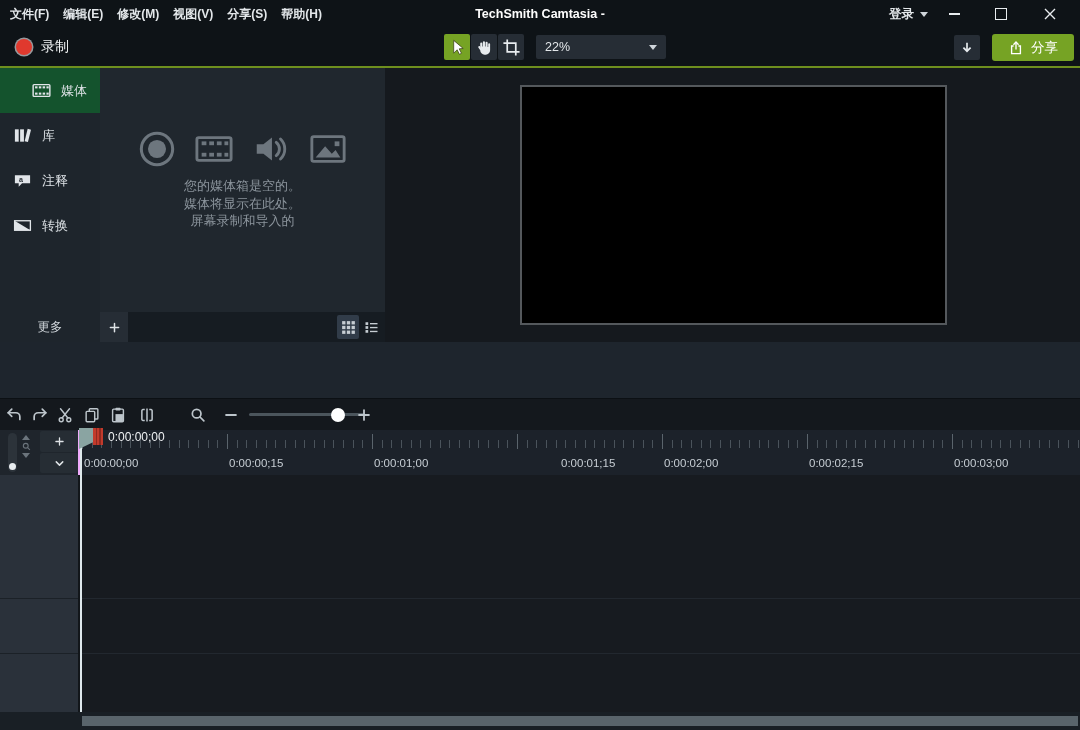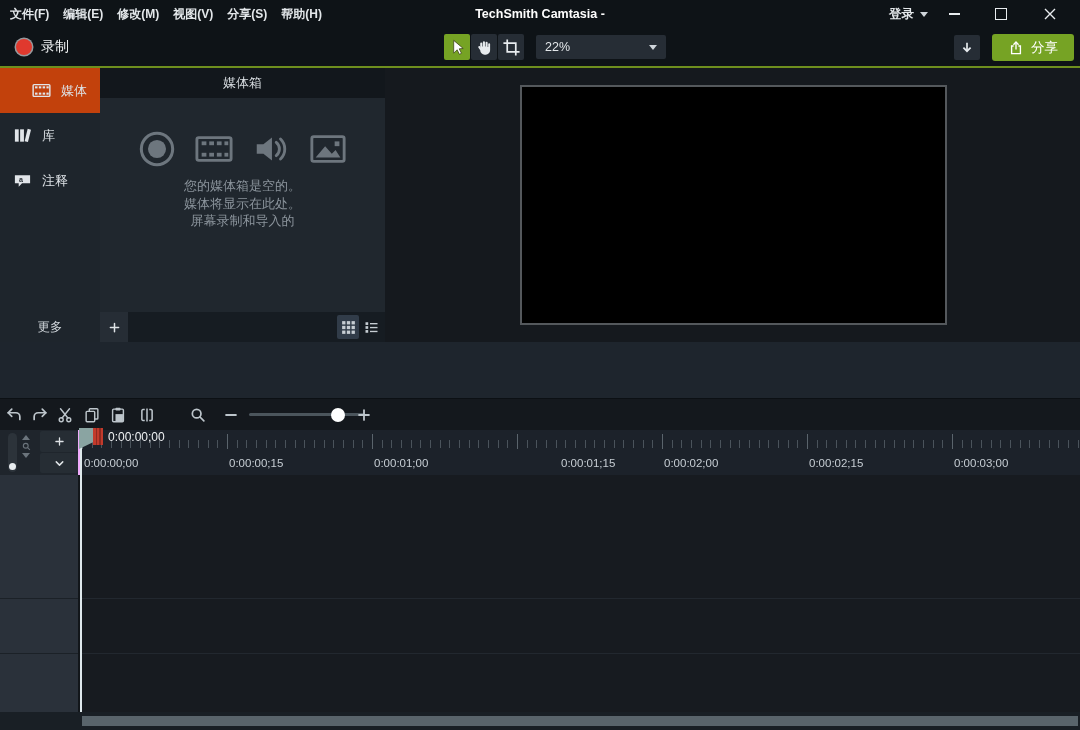--- a/index.html
+++ b/index.html
@@ -34,21 +34,21 @@
                display:flex;align-items:center;justify-content:space-between;padding:0 9px;color:#e3e7ea;font-size:12.5px;}
   .download-btn{position:absolute;left:946px;top:7px;width:26px;height:25px;background:#262d35;border-radius:2px;display:flex;align-items:center;justify-content:center;}
   .share-btn{position:absolute;left:984px;top:6px;width:82px;height:27px;background:var(--accent);border-radius:3px;
              display:flex;align-items:center;justify-content:center;gap:7px;color:#fff;font-size:13.5px;}
   .icon18{width:16px;height:16px;color:#fff;}
   .accent-line{position:absolute;top:66px;left:0;width:1080px;height:2px;background:#6e8f1e;}
 
   
   .sidebar{position:absolute;top:68px;left:0;width:100px;height:274px;background:#1e252c;}
   .side-item{height:45px;display:flex;align-items:center;gap:10px;padding-left:13px;color:#dde2e6;font-size:13px;}
-  .side-item.selected{background:#c2410c;padding-left:32px;}
+  .side-item.selected{background:#14532d;padding-left:32px;}
   .s-icon{width:19px;height:19px;color:#e1e5e9;flex:0 0 auto;}
   .sidebar-more{position:absolute;bottom:0;left:0;width:100px;height:30px;line-height:30px;text-align:center;color:#ccd2d7;font-size:12.5px;}
 
   
   .media-panel{position:absolute;top:68px;left:100px;width:285px;height:274px;background:#20272e;}
   .panel-header{height:30px;line-height:30px;text-align:center;background:#12171c;color:#d9dee2;font-size:13px;}
   .bin-icons{position:absolute;top:62px;left:0;width:285px;display:flex;justify-content:center;gap:19px;color:#6d767e;}
   .bin-icon{width:38px;height:38px;}
   .bin-text{position:absolute;top:109px;left:0;width:285px;text-align:center;color:#8b949c;font-size:13px;line-height:17.5px;}
   .import-btn{position:absolute;left:46px;top:180px;width:193px;height:34px;background:var(--accent);border-radius:3px;
@@ -245,26 +245,34 @@
         </div>
         <div class="side-item">
           <span class="s-icon">
             <svg viewBox="0 0 20 20" width="100%" height="100%">
               <path d="M2 4.5 h16 v8.5 h-8.5 l-3.5 3.5 v-3.5 H2 Z" fill="currentColor"></path>
               <text x="8.5" y="11.2" font-size="7.5" fill="#1e252c" font-weight="bold" text-anchor="middle">a</text>
             </svg>
           </span>
           <span>注释</span>
         </div>
+        <div class="side-item">
+          <span class="s-icon">
+            <svg viewBox="0 0 20 20" width="100%" height="100%">
+              <rect x="1.7" y="5" width="16.6" height="10" fill="none" stroke="currentColor" stroke-width="1.4"></rect>
+              <path d="M1.7 5 L18.3 15 H1.7 Z" fill="currentColor"></path>
+            </svg>
+          </span>
+          <span>转换</span>
+        </div>
       </div>
     <div class="sidebar-more">更多</div>
   </div>
 
   <div class="media-panel">
-    <div class="panel-header">媒体箱</div>
     <div class="bin-icons">
       <span class="bin-icon">
           <svg viewBox="0 0 40 40" width="100%" height="100%">
             <circle cx="20" cy="20" r="16.5" fill="none" stroke="currentColor" stroke-width="3.2"></circle>
             <circle cx="20" cy="20" r="9.5" fill="currentColor"></circle>
           </svg>
         </span>
       <span class="bin-icon">
           <svg viewBox="0 0 40 40" width="100%" height="100%">
             <rect x="2" y="8" width="36" height="24" rx="2" fill="none" stroke="currentColor" stroke-width="3"></rect>

